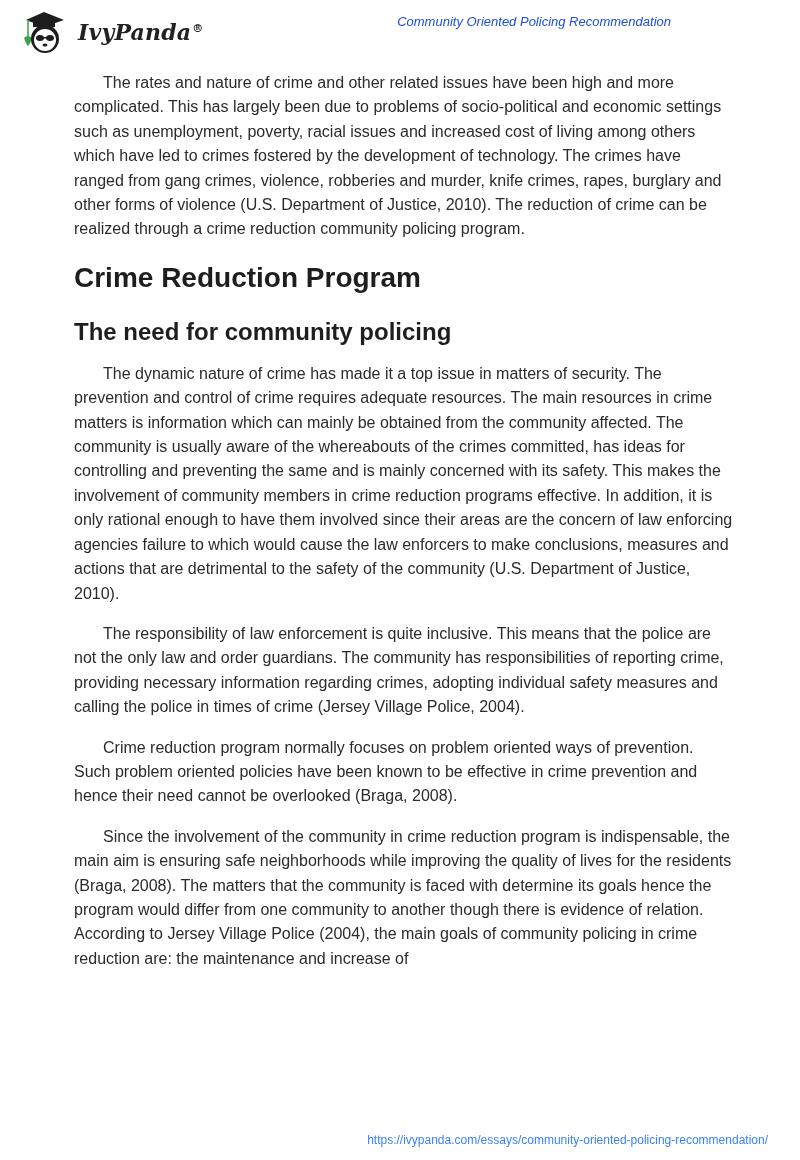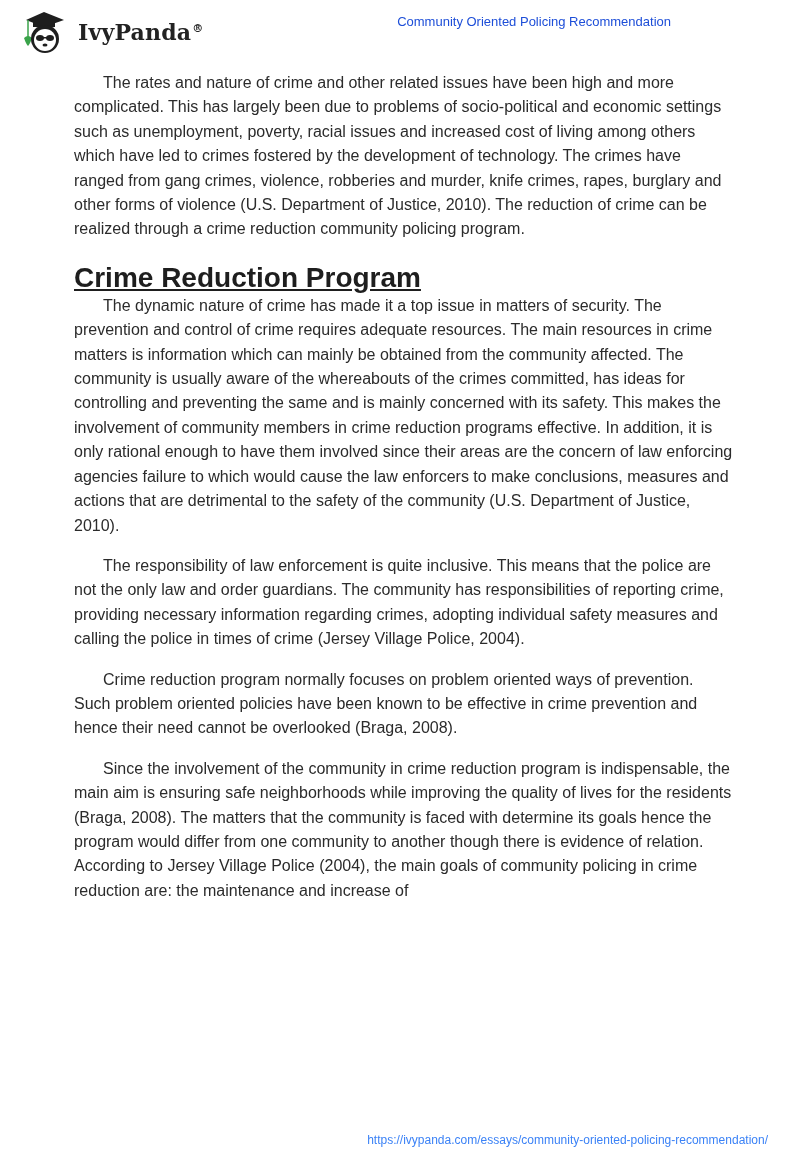--- a/index.html
+++ b/index.html
@@ -1,25 +1,25 @@
 <!DOCTYPE html>
 <html><head>
 <meta charset="utf-8">
 <style>
   html, body { margin: 0; padding: 0; background: #ffffff; }
   body { width: 800px; height: 1160px; position: relative; overflow: hidden; font-family: "Liberation Sans", sans-serif; color: #222; }
-  .header { position: absolute; left: 0; top: 0; width: 704px; height: 60px; }
+  .header { position: absolute; left: 0; top: 0; width: 704px; height: 60px; font-style: italic; }
   .logo { position: absolute; left: 18px; top: 8px; display: flex; align-items: center; }
   .logo-icon { width: 52px; height: 48px; }
   .logo-text { font-family: "DejaVu Serif", serif; font-weight: bold; font-size: 22px; color: #222; margin-left: 8px; letter-spacing: 0.2px; }
   .logo-reg { font-size: 11px; vertical-align: super; margin-left: 1px; }
   .doc-title { position: absolute; right: 33px; top: 14px; font-size: 13px; color: #1d4ed8; }
   .content { position: absolute; left: 74px; top: 71px; width: 660px; }
   p { margin: 0 0 16px 0; font-size: 16px; line-height: 24.4px; color: #2b2b2b; text-indent: 29px; }
-  h1 { font-size: 28px; font-weight: bold; margin: 20px 0 0 0; color: #1e1e1e; line-height: 32px; text-decoration: underline; }
+  h1 { font-size: 28px; font-weight: bold; margin: 20px 0 0 0; color: #1e1e1e; line-height: 32px; }
   h2 { font-size: 24px; font-weight: bold; margin: 24px 0 16px 0; color: #1e1e1e; line-height: 28px; }
   .footer-url { position: absolute; right: 32px; top: 1133px; font-size: 12px; color: #3b82f6; }
 </style>
 </head>
 <body>
 
 <div class="header">
   <div class="logo">
     <svg class="logo-icon" viewBox="0 0 52 48">
 
@@ -38,20 +38,21 @@
     <span class="logo-text"><span>IvyPanda</span><span class="logo-reg">®</span></span>
   </div>
   <div class="doc-title">Community Oriented Policing Recommendation</div>
 </div>
 
 <div class="content">
   <p>The rates and nature of crime and other related issues have been high and more complicated. This has largely been due to problems of socio-political and economic settings such as unemployment, poverty, racial issues and increased cost of living among others which have led to crimes fostered by the development of technology. The crimes have ranged from gang crimes, violence, robberies and murder, knife crimes, rapes, burglary and other forms of violence (U.S. Department of Justice, 2010). The reduction of crime can be realized through a crime reduction community policing program.</p>
 
   <h1>Crime Reduction Program</h1>
 
+  <h2>The need for community policing</h2>
   <p>The dynamic nature of crime has made it a top issue in matters of security. The prevention and control of crime requires adequate resources. The main resources in crime matters is information which can mainly be obtained from the community affected. The community is usually aware of the whereabouts of the crimes committed, has ideas for controlling and preventing the same and is mainly concerned with its safety. This makes the involvement of community members in crime reduction programs effective. In addition, it is only rational enough to have them involved since their areas are the concern of law enforcing agencies failure to which would cause the law enforcers to make conclusions, measures and actions that are detrimental to the safety of the community (U.S. Department of Justice, 2010).</p>
   <p>The responsibility of law enforcement is quite inclusive. This means that the police are not the only law and order guardians. The community has responsibilities of reporting crime, providing necessary information regarding crimes, adopting individual safety measures and calling the police in times of crime (Jersey Village Police, 2004).</p>
   <p>Crime reduction program normally focuses on problem oriented ways of prevention. Such problem oriented policies have been known to be effective in crime prevention and hence their need cannot be overlooked (Braga, 2008).</p>
 
   <p>Since the involvement of the community in crime reduction program is indispensable, the main aim is ensuring safe neighborhoods while improving the quality of lives for the residents (Braga, 2008). The matters that the community is faced with determine its goals hence the program would differ from one community to another though there is evidence of relation. According to Jersey Village Police (2004), the main goals of community policing in crime reduction are: the maintenance and increase of</p>
 </div>
 
 <div class="footer-url">https://ivypanda.com/essays/community-oriented-policing-recommendation/</div>
 
 </body></html>

